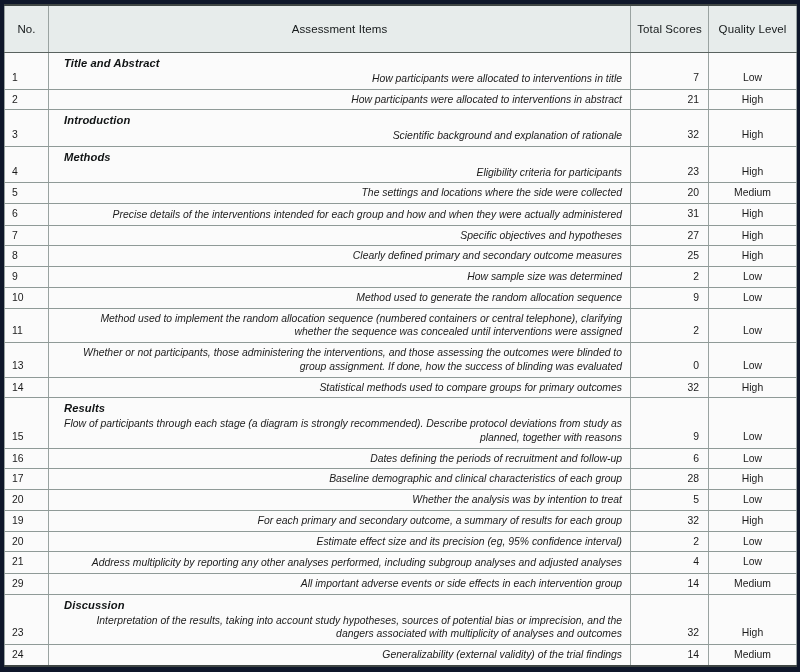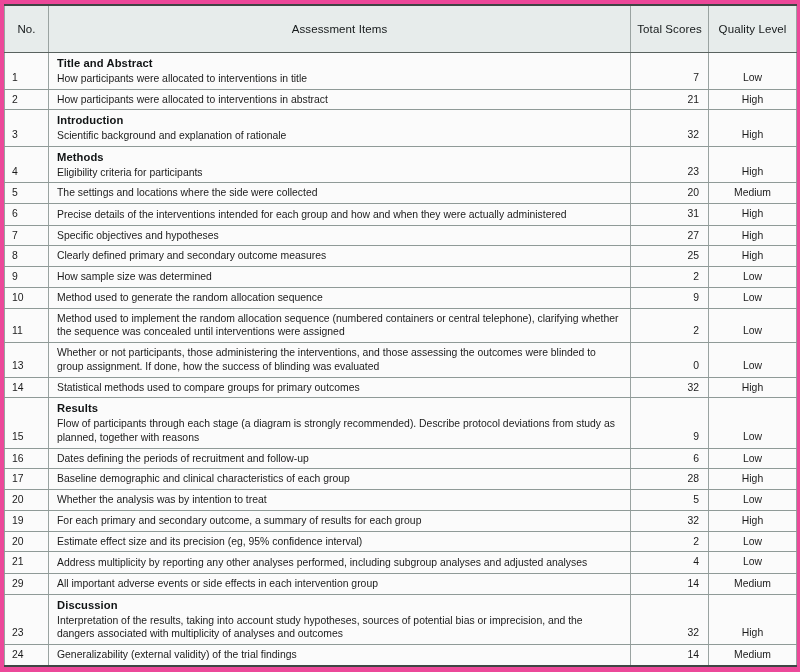--- a/index.html
+++ b/index.html
@@ -14,21 +14,21 @@
     overflow: hidden;
     font-family: "Liberation Sans", sans-serif;
     color: #1b1b1b;
   }
 
   .table-wrap {
     width: 800px;
     height: 672px;
     box-sizing: border-box;
     padding: 4px 4px 2px 4px;
-    background: #ec4899;
+    background: #0f172a;
   }
 
   table.assessment {
     width: 792px;
     border-collapse: collapse;
     table-layout: fixed;
     background: #fbfbfb;
     border-top: 2px solid #3f4644;
     border-bottom: 2px solid #3f4644;
     border-left: 1px solid #9aa3a1;
@@ -77,22 +77,23 @@
     vertical-align: bottom;
     padding-bottom: 4px;
   }
   tbody tr.single > td.col-no {
     vertical-align: middle;
     padding-bottom: 3px;
   }
 
   td.col-item {
     text-align: left;
-    padding-left: 8px;
+    padding-left: 15px;
     padding-right: 8px;
+    font-style: italic;
   }
   td.col-score {
     text-align: right;
     padding-right: 9px;
     vertical-align: bottom;
     padding-bottom: 4px;
   }
   tbody tr.single > td.col-score {
     vertical-align: middle;
     padding-bottom: 3px;
@@ -110,20 +111,21 @@
   .section-title {
     display: block;
     font-weight: bold;
     font-size: 11.2px;
     color: #101314;
     margin-bottom: 1px;
     letter-spacing: 0.1px;
   }
   .item-text {
     display: block;
+    text-align: right;
   }
 </style>
 </head>
 <body>
 
 <div class="table-wrap">
   <table class="assessment">
     <colgroup>
       <col class="c-no">
       <col class="c-item">

